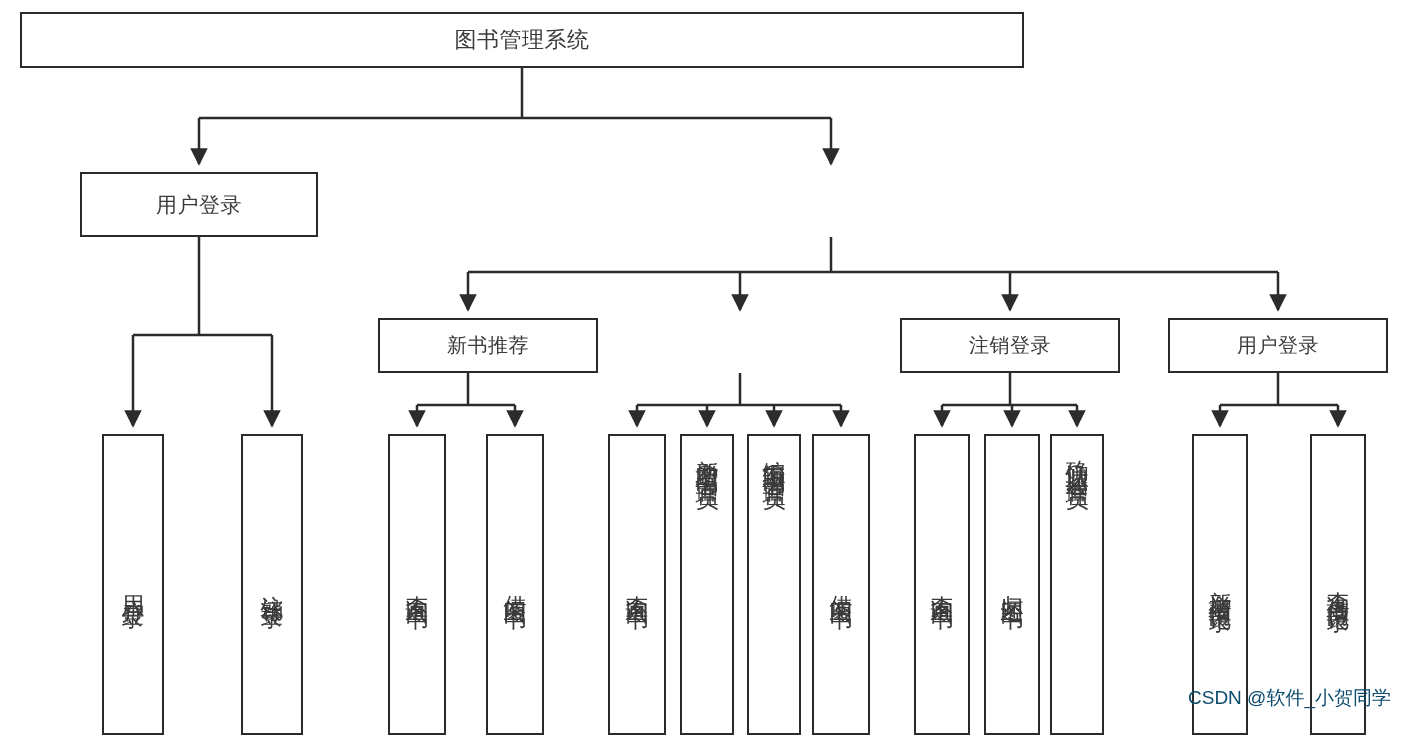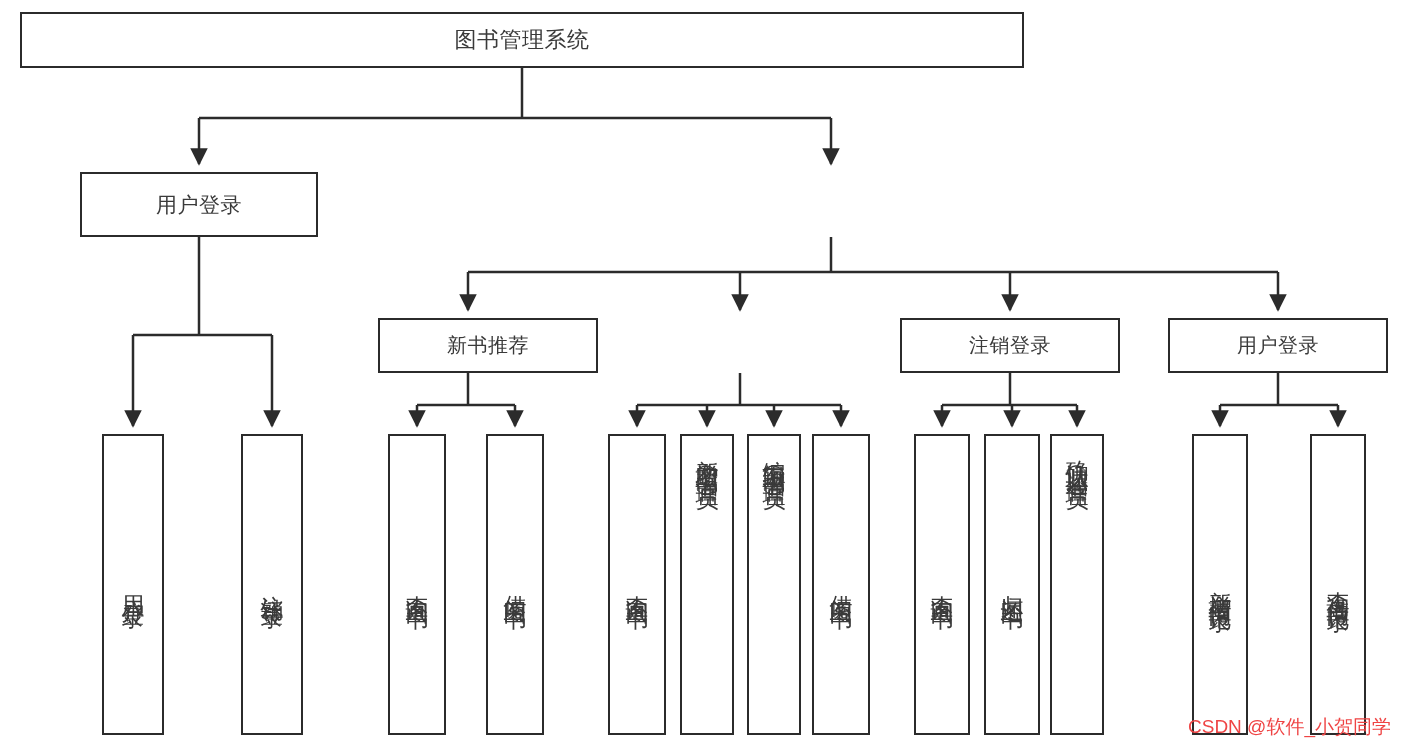--- a/index.html
+++ b/index.html
@@ -89,23 +89,23 @@
   .n-l-borrow-book-2{ left: 812px; width: 58px; }
   .n-l-query-book-3 { left: 914px; width: 56px; }
   .n-l-return-book  { left: 984px; width: 56px; }
   .n-l-confirm-ret  { left: 1050px; width: 54px; }
   .n-l-add-record   { left: 1192px; width: 56px; }
   .n-l-query-record { left: 1310px; width: 56px; }
 
   .watermark {
     position: absolute;
     left: 1188px;
-    top: 714px;
+    top: 685px;
     font-size: 19px;
-    color: #ef4444;
+    color: #0c4a6e;
     white-space: nowrap;
     z-index: 3;
   }
 </style>
 </head>
 <body>
 
 <div id="canvas">
 
   <svg class="connectors" viewBox="0 0 1405 747" xmlns="http://www.w3.org/2000/svg">

